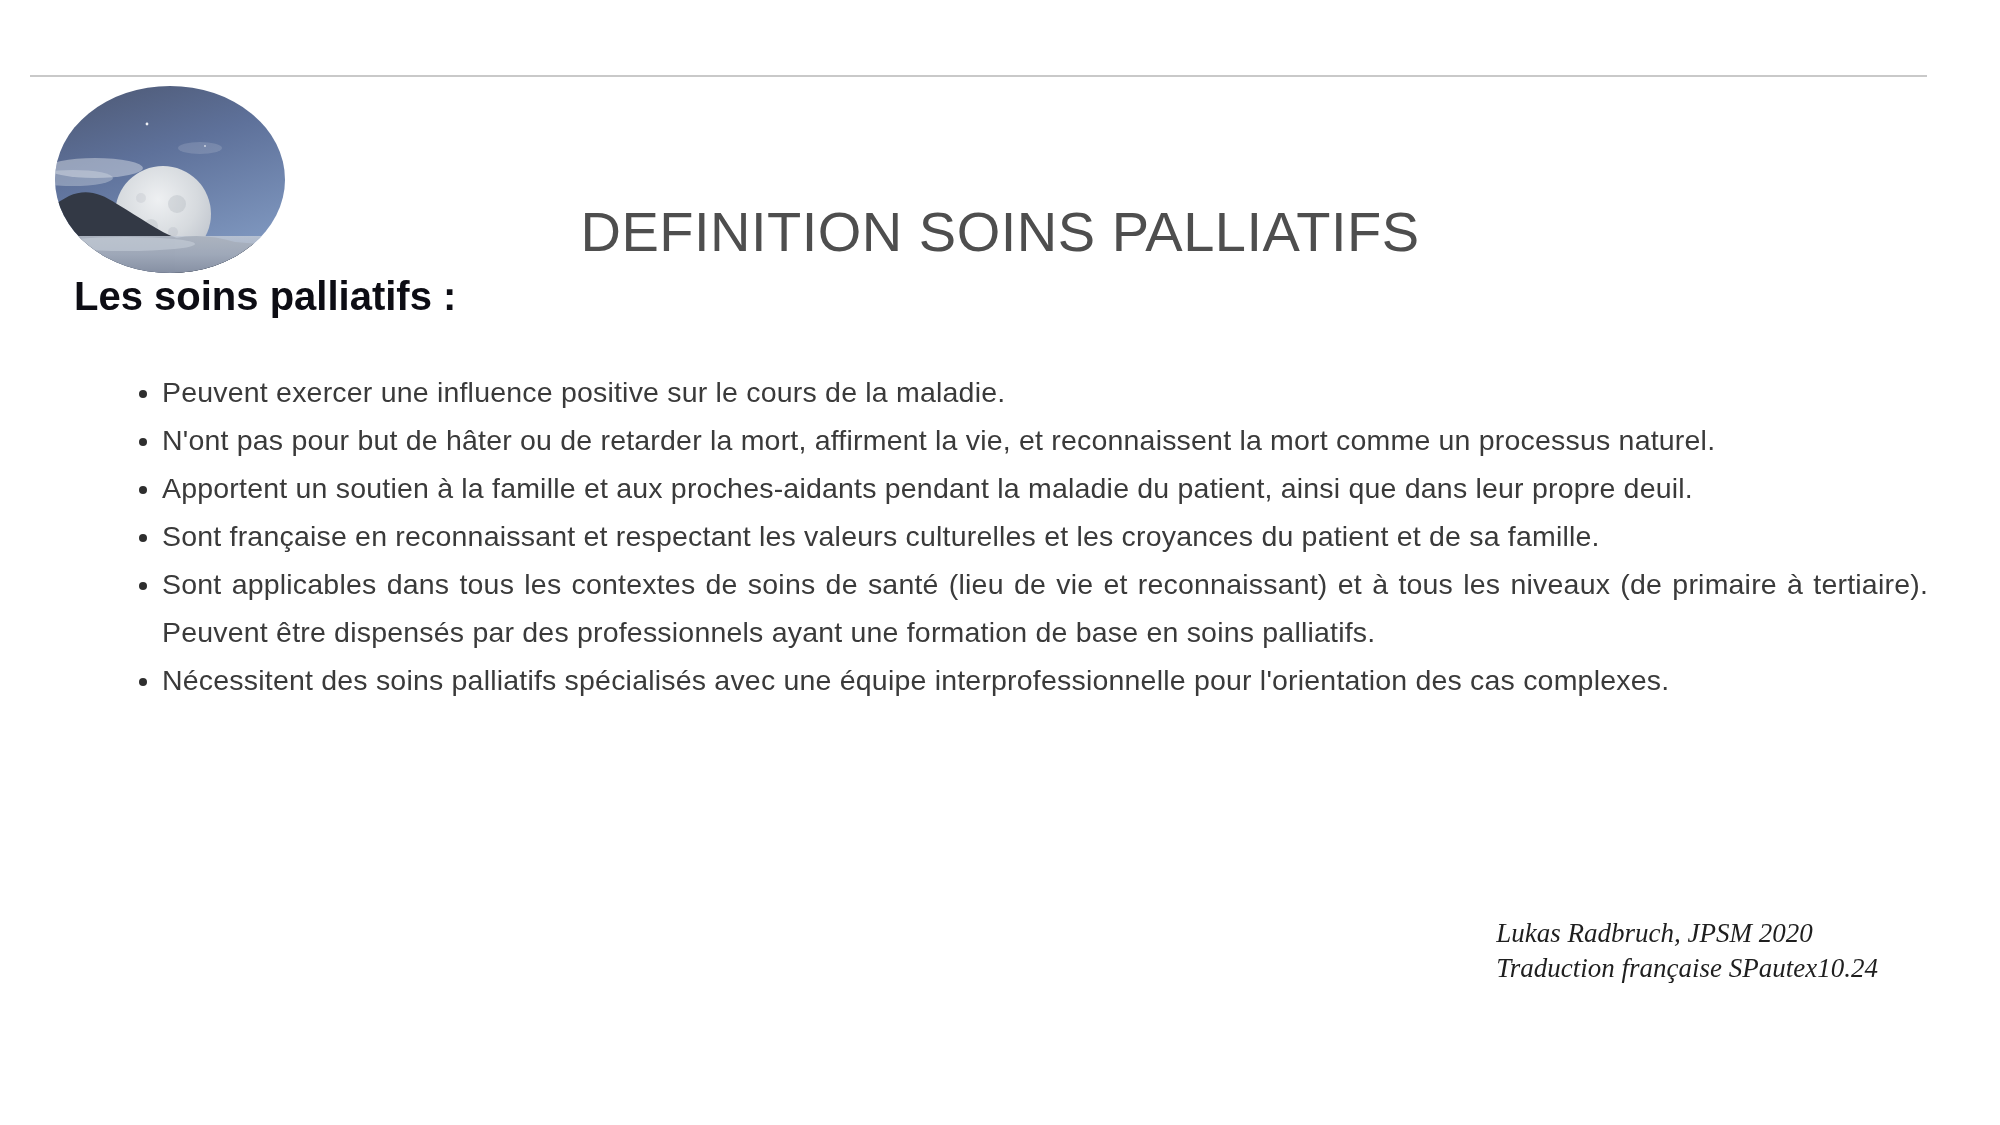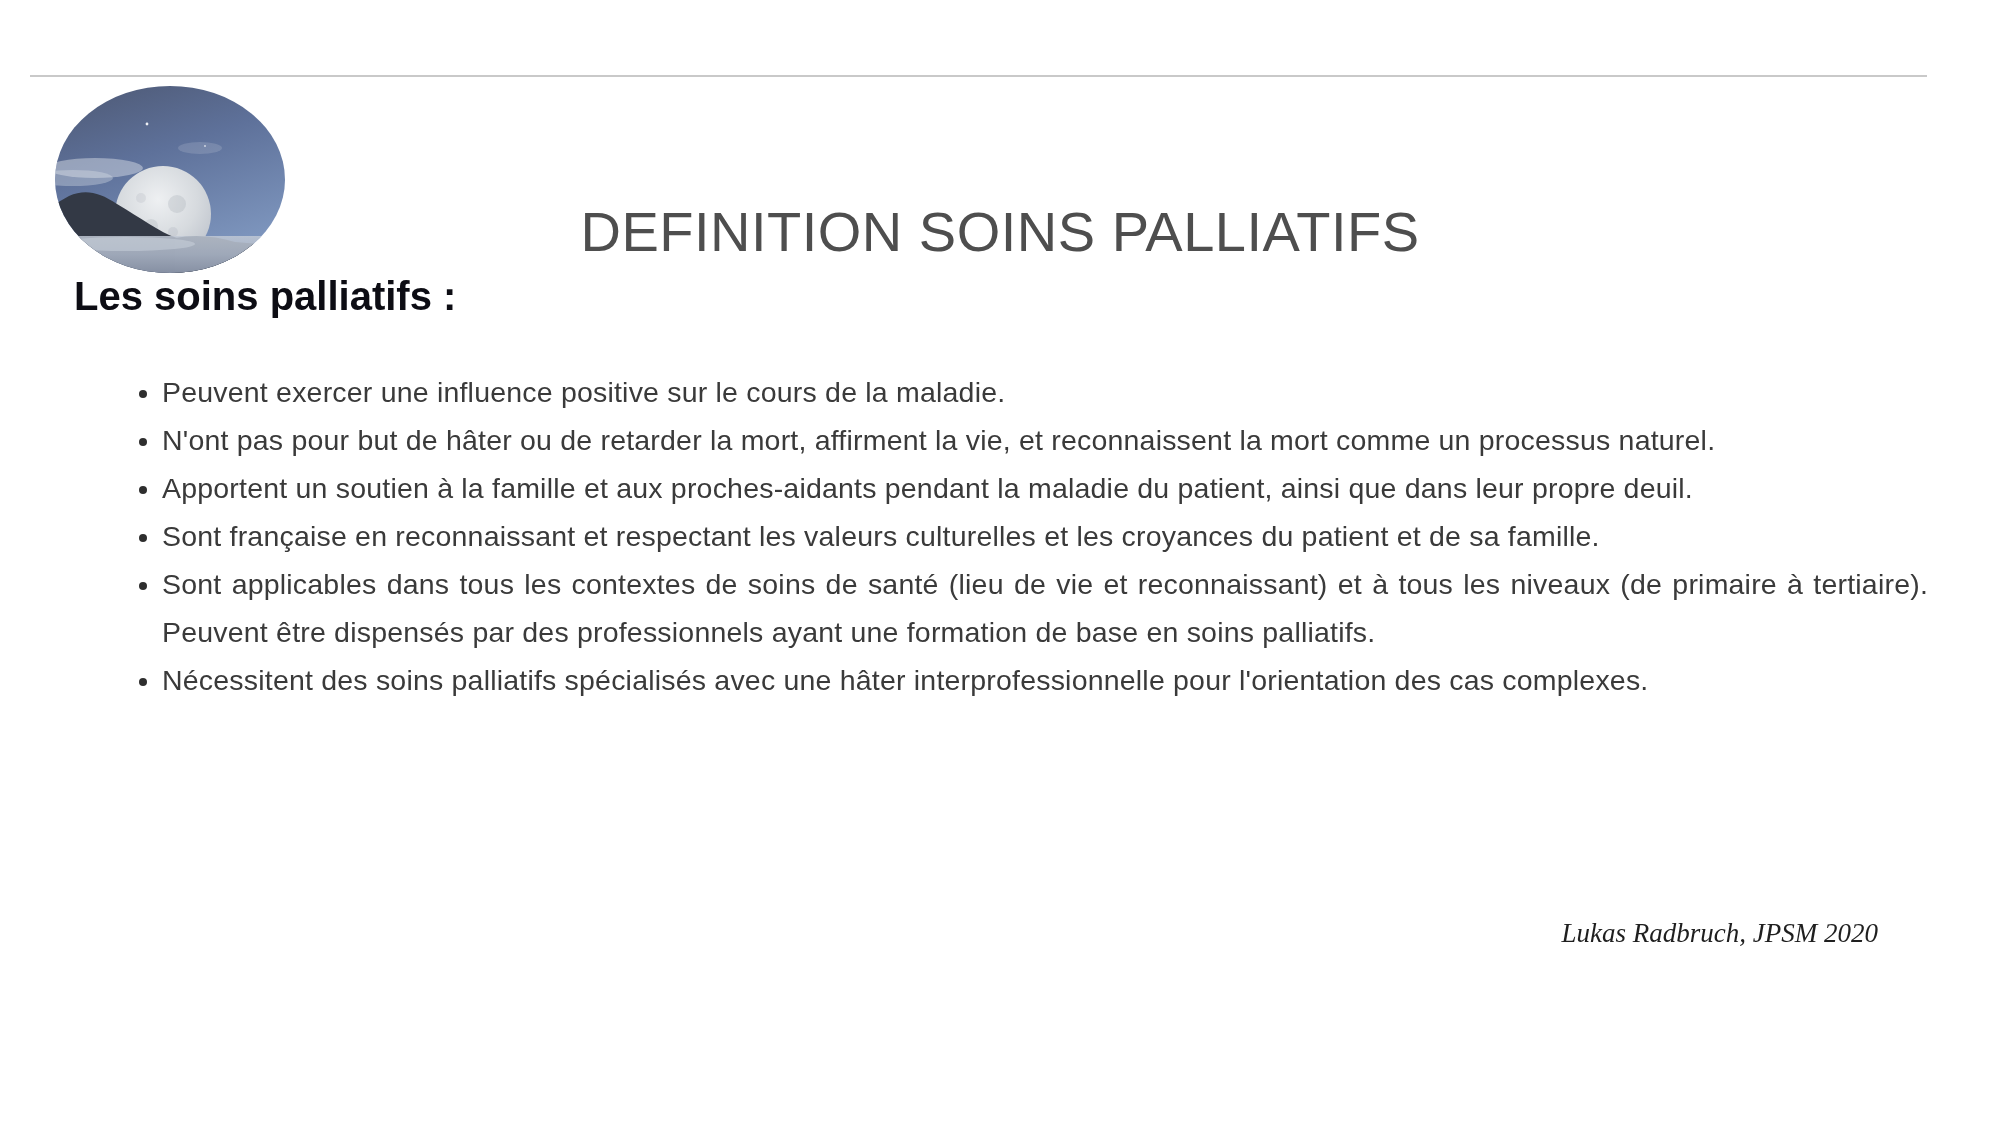--- a/index.html
+++ b/index.html
@@ -133,20 +133,21 @@
   <div class="slide-title">DEFINITION SOINS PALLIATIFS</div>
 
   <div class="lead-heading">Les soins palliatifs :</div>
 
   <ul class="bullet-list">
     <li>Peuvent exercer une influence positive sur le cours de la maladie.</li>
     <li>N'ont pas pour but de hâter ou de retarder la mort, affirment la vie, et reconnaissent la mort comme un processus naturel.</li>
     <li>Apportent un soutien à la famille et aux proches-aidants pendant la maladie du patient, ainsi que dans leur propre deuil.</li>
     <li>Sont française en reconnaissant et respectant les valeurs culturelles et les croyances du patient et de sa famille.</li>
     <li>Sont applicables dans tous les contextes de soins de santé (lieu de vie et reconnaissant) et à tous les niveaux (de primaire à tertiaire). Peuvent être dispensés par des professionnels ayant une formation de base en soins palliatifs.</li>
-    <li>Nécessitent des soins palliatifs spécialisés avec une hâter interprofessionnelle pour l'orientation des cas complexes.</li>
+    <li>Nécessitent des soins palliatifs spécialisés avec une équipe interprofessionnelle pour l'orientation des cas complexes.</li>
   </ul>
 
   <div class="attribution">
     <div>Lukas Radbruch, JPSM 2020</div>
+    <div>Traduction française SPautex10.24</div>
   </div>
 
 </div>
 
 </body></html>

